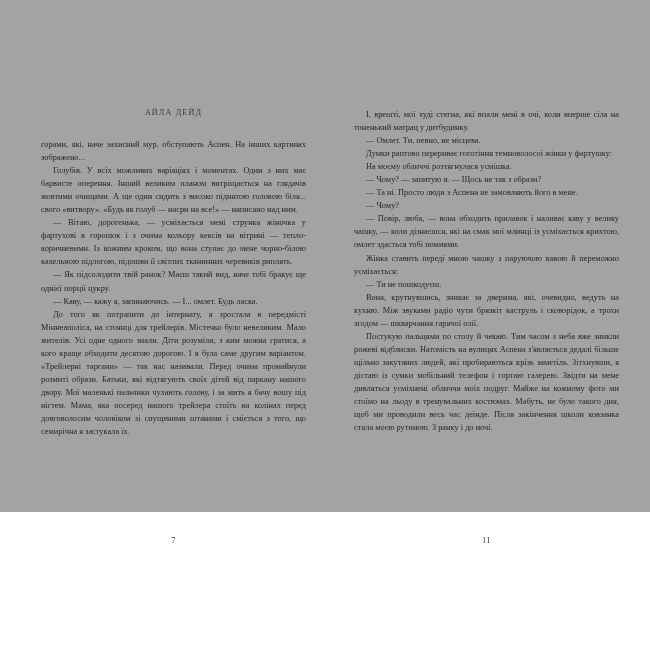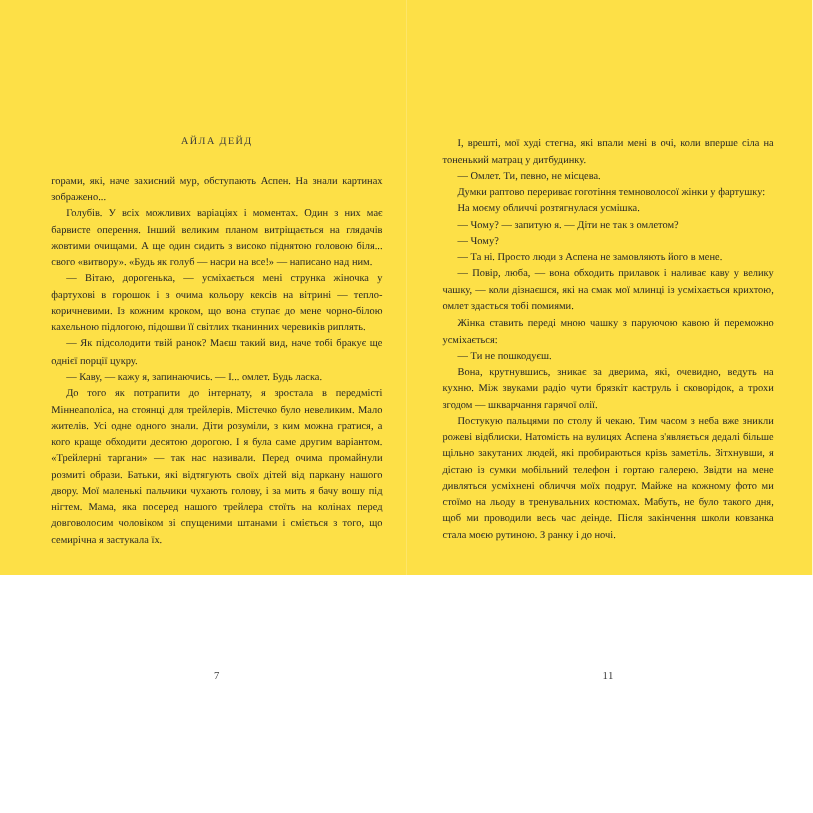--- a/index.html
+++ b/index.html
@@ -23,22 +23,22 @@
     background: #ffffff;
     display: flex;
     flex-direction: row;
     align-items: flex-start;
     justify-content: flex-start;
   }
 
   .page {
     position: relative;
     width: 325px;
-    height: 460px;
-    background: #fde047;
+    height: 512px;
+    background: #a3a3a3;
     box-sizing: border-box;
   }
 
   .page-inner {
     position: absolute;
     top: 108px;
     width: 265px;
     height: 440px;
   }
   .page-left .page-inner  { left: 41px; }
@@ -85,41 +85,41 @@
 </style>
 </head>
 <body>
 
 <div id="spread">
 
   <div class="page page-left">
     <div class="page-inner">
       <div class="running-head">АЙЛА ДЕЙД</div>
       <div class="body-text">
-        <p class="cont">горами, які, наче захисний мур, обступають Аспен. На знали картинах зображено...</p>
+        <p class="cont">горами, які, наче захисний мур, обступають Аспен. На інших картинах зображено...</p>
         <p>Голубів. У всіх можливих варіаціях і моментах. Один з них має барвисте оперення. Інший великим планом витріщається на глядачів жовтими очищами. А ще один сидить з високо піднятою головою біля... свого «витвору». «Будь як голуб — насри на все!» — написано над ним.</p>
         <p>— Вітаю, дорогенька, — усміхається мені струнка жіночка у фартухові в горошок і з очима кольору кексів на вітрині — тепло-коричневими. Із кожним кроком, що вона ступає до мене чорно-білою кахельною підлогою, підошви її світлих тканинних черевиків риплять.</p>
         <p>— Як підсолодити твій ранок? Маєш такий вид, наче тобі бракує ще однієї порції цукру.</p>
         <p>— Каву, — кажу я, запинаючись. — І... омлет. Будь ласка.</p>
         <p>До того як потрапити до інтернату, я зростала в передмісті Міннеаполіса, на стоянці для трейлерів. Містечко було невеликим. Мало жителів. Усі одне одного знали. Діти розуміли, з ким можна гратися, а кого краще обходити десятою дорогою. І я була саме другим варіантом. «Трейлерні таргани» — так нас називали. Перед очима промайнули розмиті образи. Батьки, які відтягують своїх дітей від паркану нашого двору. Мої маленькі пальчики чухають голову, і за мить я бачу вошу під нігтем. Мама, яка посеред нашого трейлера стоїть на колінах перед довговолосим чоловіком зі спущеними штанами і сміється з того, що семирічна я застукала їх.</p>
       </div>
     </div>
     <div class="folio">7</div>
   </div>
 
   <div class="page page-right">
     <div class="page-inner">
       <div class="body-text">
         <p>І, врешті, мої худі стегна, які впали мені в очі, коли вперше сіла на тоненький матрац у дитбудинку.</p>
         <p>— Омлет. Ти, певно, не місцева.</p>
         <p>Думки раптово перериває гоготіння темноволосої жінки у фартушку:</p>
         <p>На моєму обличчі розтягнулася усмішка.</p>
-        <p>— Чому? — запитую я. — Діти не так з омлетом?</p>
+        <p>— Чому? — запитую я. — Щось не так з образи?</p>
+        <p>— Та ні. Просто люди з Аспена не замовляють його в мене.</p>
         <p>— Чому?</p>
-        <p>— Та ні. Просто люди з Аспена не замовляють його в мене.</p>
         <p>— Повір, люба, — вона обходить прилавок і наливає каву у велику чашку, — коли дізнаєшся, які на смак мої млинці із усміхається крихтою, омлет здасться тобі помиями.</p>
         <p>Жінка ставить переді мною чашку з паруючою кавою й переможно усміхається:</p>
         <p>— Ти не пошкодуєш.</p>
         <p>Вона, крутнувшись, зникає за дверима, які, очевидно, ведуть на кухню. Між звуками радіо чути брязкіт каструль і сковорідок, а трохи згодом — шкварчання гарячої олії.</p>
         <p>Постукую пальцями по столу й чекаю. Тим часом з неба вже зникли рожеві відблиски. Натомість на вулицях Аспена з'являється дедалі більше щільно закутаних людей, які пробираються крізь заметіль. Зітхнувши, я дістаю із сумки мобільний телефон і гортаю галерею. Звідти на мене дивляться усміхнені обличчя моїх подруг. Майже на кожному фото ми стоїмо на льоду в тренувальних костюмах. Мабуть, не було такого дня, щоб ми проводили весь час деінде. Після закінчення школи ковзанка стала моєю рутиною. З ранку і до ночі.</p>
       </div>
     </div>
     <div class="folio">11</div>
   </div>
 

